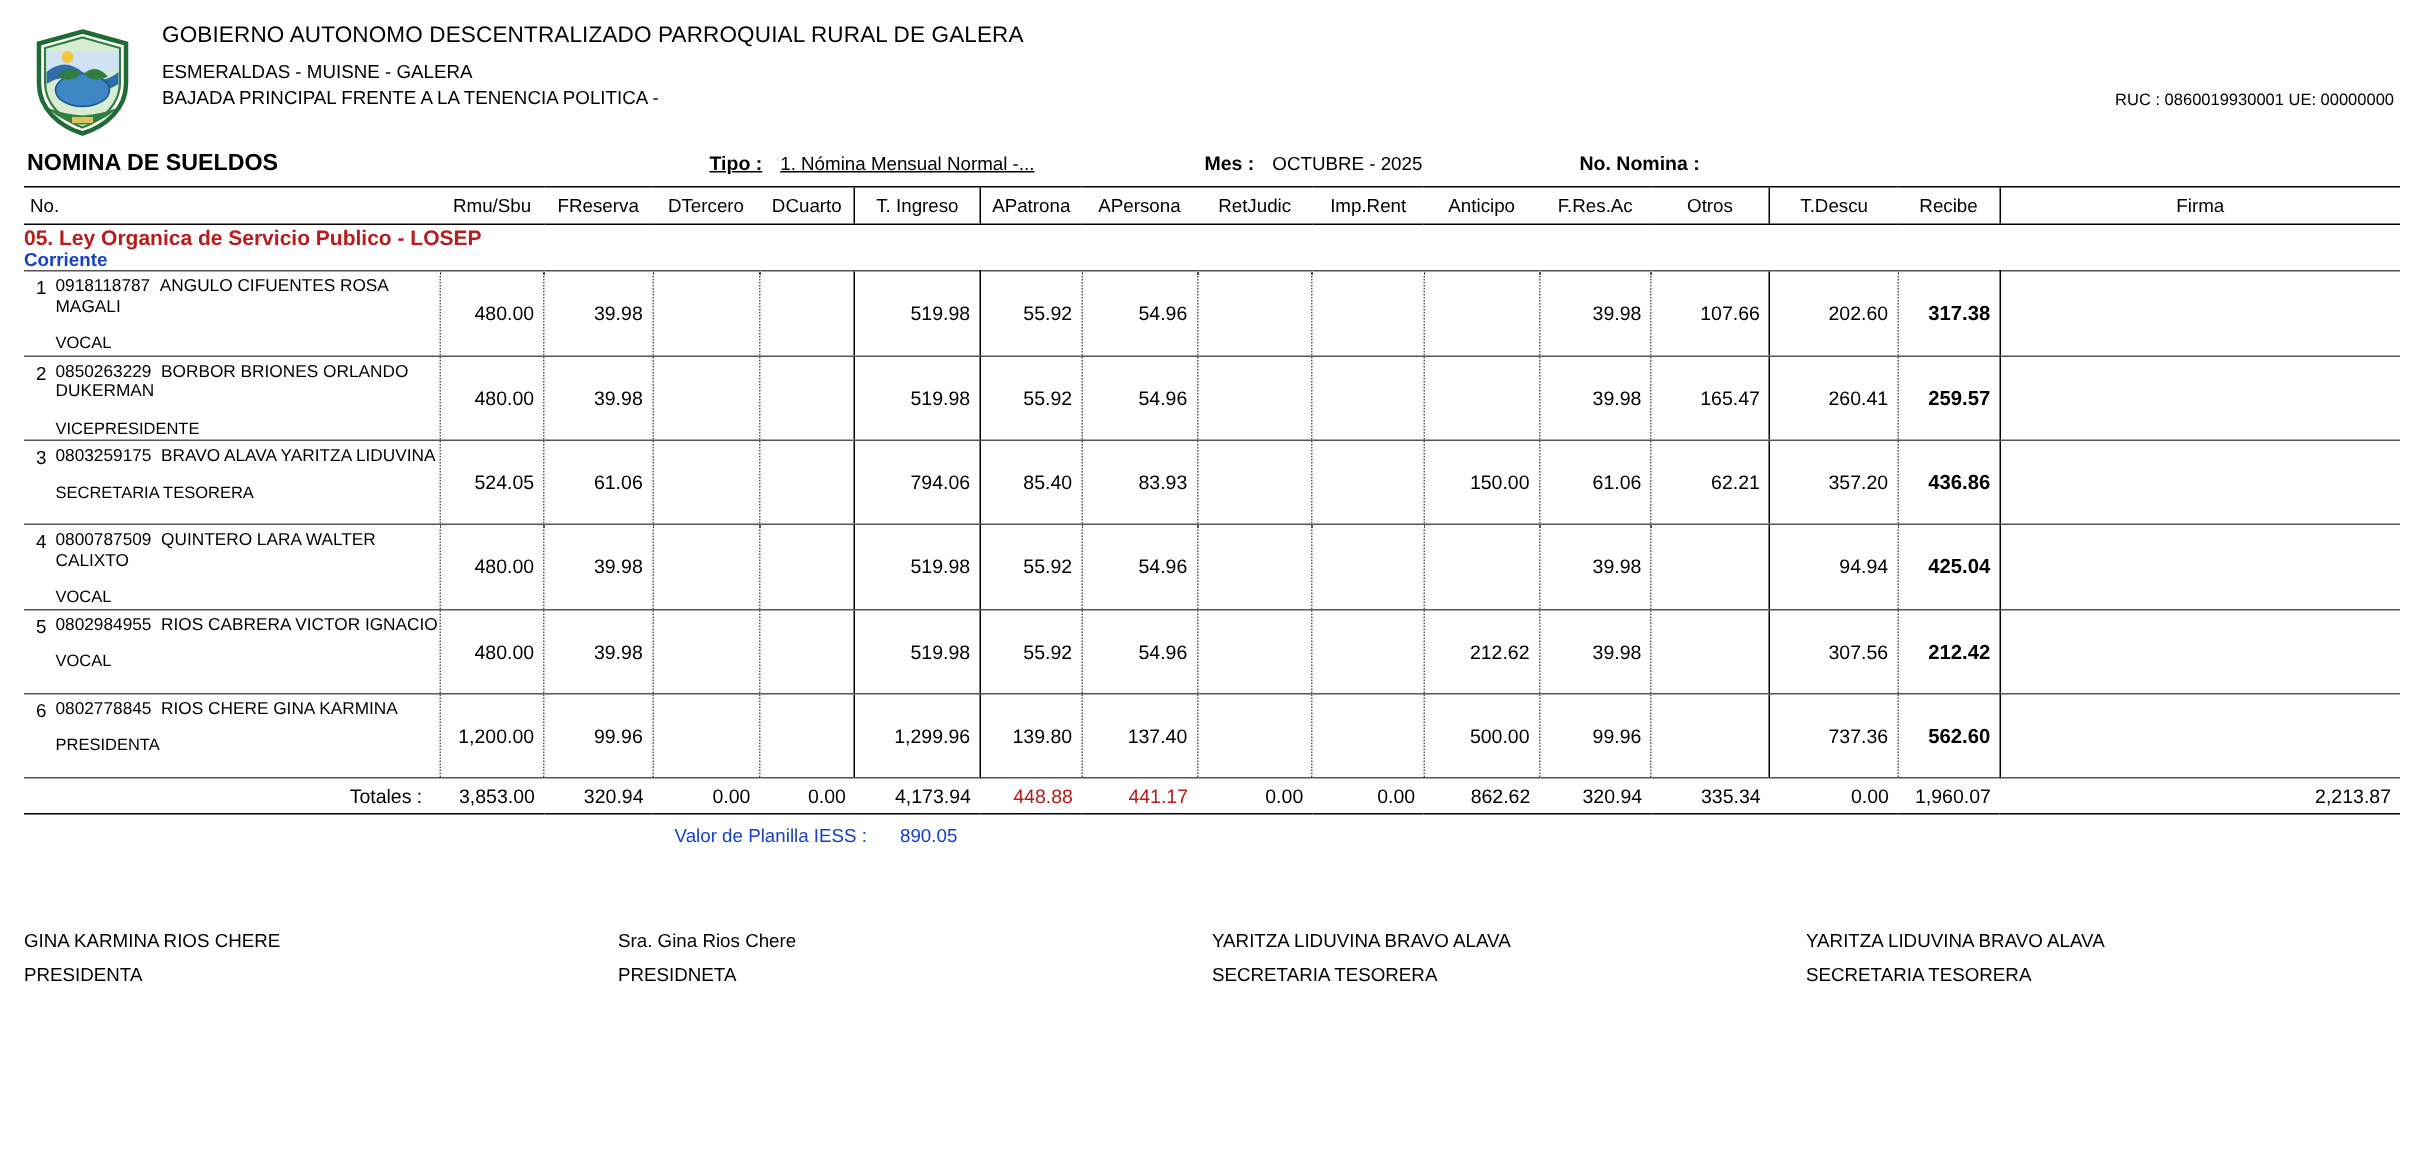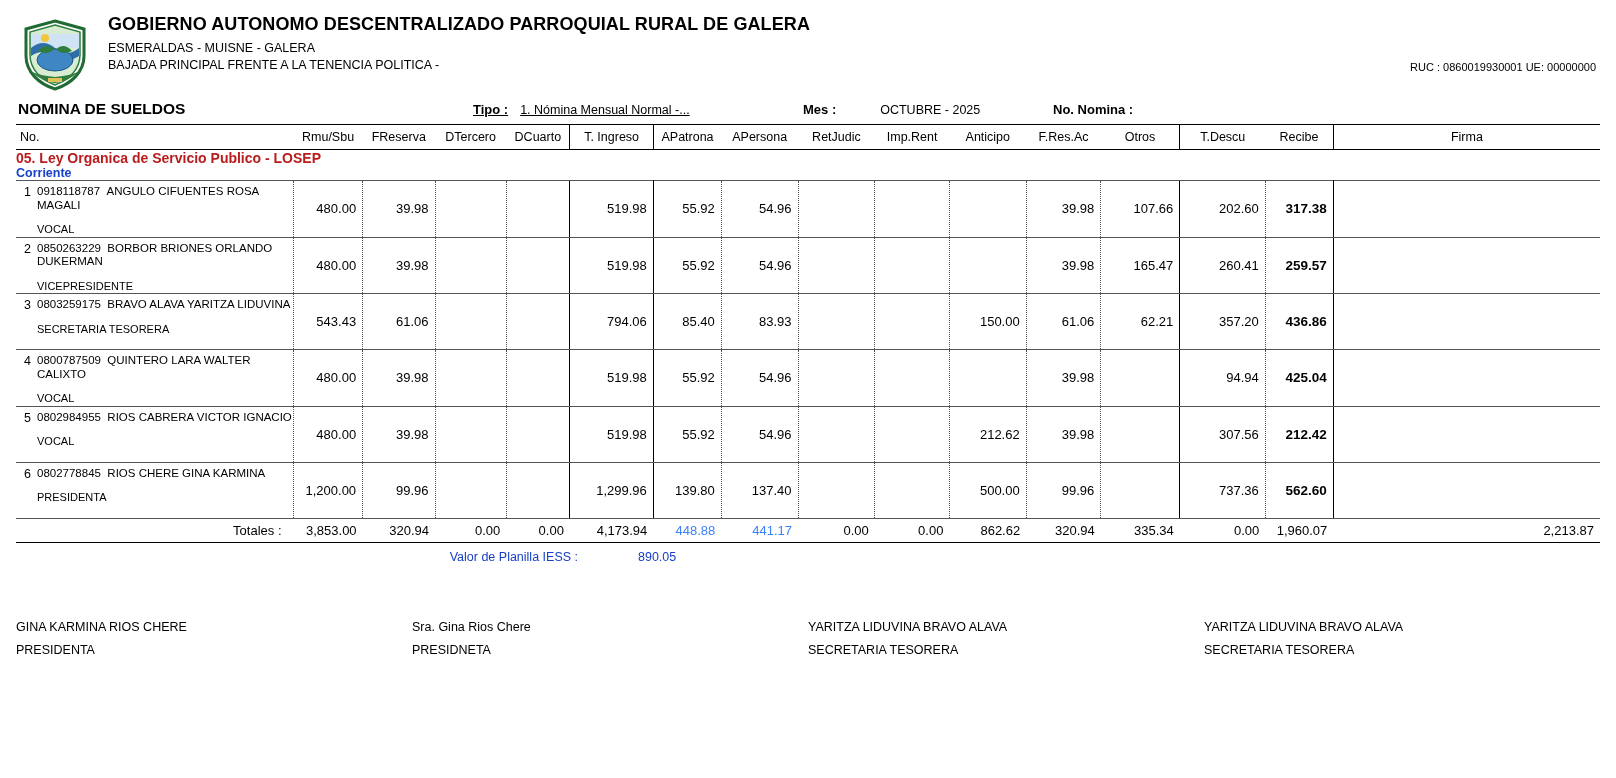--- a/index.html
+++ b/index.html
@@ -25,22 +25,22 @@
     height: 74px;
     flex: 0 0 74px;
     margin-top: 4px;
   }
   .header-text {
     flex: 1 1 auto;
     padding-left: 16px;
     position: relative;
   }
   .org-title {
-    font-size: 18px;
-    font-weight: bold;
+    font-size: 15px;
+    font-weight: normal;
     letter-spacing: 0.1px;
     line-height: 20px;
     margin-bottom: 6px;
   }
   .org-line {
     font-size: 12.5px;
     line-height: 17px;
   }
   .ruc {
     position: absolute;
@@ -59,21 +59,21 @@
   }
   .nomina-title {
     font-size: 15.5px;
     font-weight: bold;
     flex: 0 0 455px;
   }
   .fld { display: flex; align-items: baseline; }
   .fld-label { font-weight: bold; font-size: 13px; }
   .fld-value { font-size: 12.5px; padding-left: 12px; }
   .tipo-block { flex: 0 0 330px; text-decoration: underline; }
-  .mes-block { flex: 0 0 250px; gap: 32px; }
+  .mes-block { flex: 0 0 250px; }
   .nom-block { flex: 1 1 auto; text-align: right; }
 
   
   table.grid {
     width: 1584px;
     margin: 0 16px 0 16px;
     border-collapse: collapse;
     table-layout: fixed;
     font-size: 12.5px;
   }
@@ -139,29 +139,28 @@
   tr.totals td {
     border-top: 1px solid #555;
     height: 24px;
     vertical-align: middle;
     text-align: right;
     padding-right: 6px;
     font-size: 13px;
     border-bottom: 1.5px solid #000;
   }
   tr.totals td.lbl { text-align: right; padding-right: 12px; }
-  tr.totals td.blue { color: #3b82f6; }
+  tr.totals td.blue { color: #b91c1c; }
 
   .iess-row {
     display: flex;
     justify-content: flex-start;
     padding: 7px 0 0 0;
     font-size: 12.5px;
     color: #1840c8;
-    gap: 38px;
   }
   .iess-label { width: 600px; text-align: right; padding-right: 22px; }
   .iess-value { width: 120px; text-align: left; }
 
   
   .signatures {
     display: flex;
     padding: 52px 16px 0 16px;
   }
   .sig {
@@ -320,21 +319,21 @@
       <tr class="emp">
         <td class="numcol">
           <div class="emp-inner">
             <div class="emp-no">3</div>
             <div class="emp-names">
               <div class="emp-id"><span>0803259175</span>&nbsp;&nbsp;<span>BRAVO ALAVA YARITZA LIDUVINA</span></div>
               <div class="emp-role">SECRETARIA TESORERA</div>
             </div>
           </div>
         </td>
-        <td>543.43</td>
+        <td>524.05</td>
         <td>61.06</td>
         <td></td>
         <td></td>
         <td class="ital ting">794.06</td>
         <td>85.40</td>
         <td>83.93</td>
         <td></td>
         <td></td>
         <td>150.00</td>
         <td>61.06</td>

